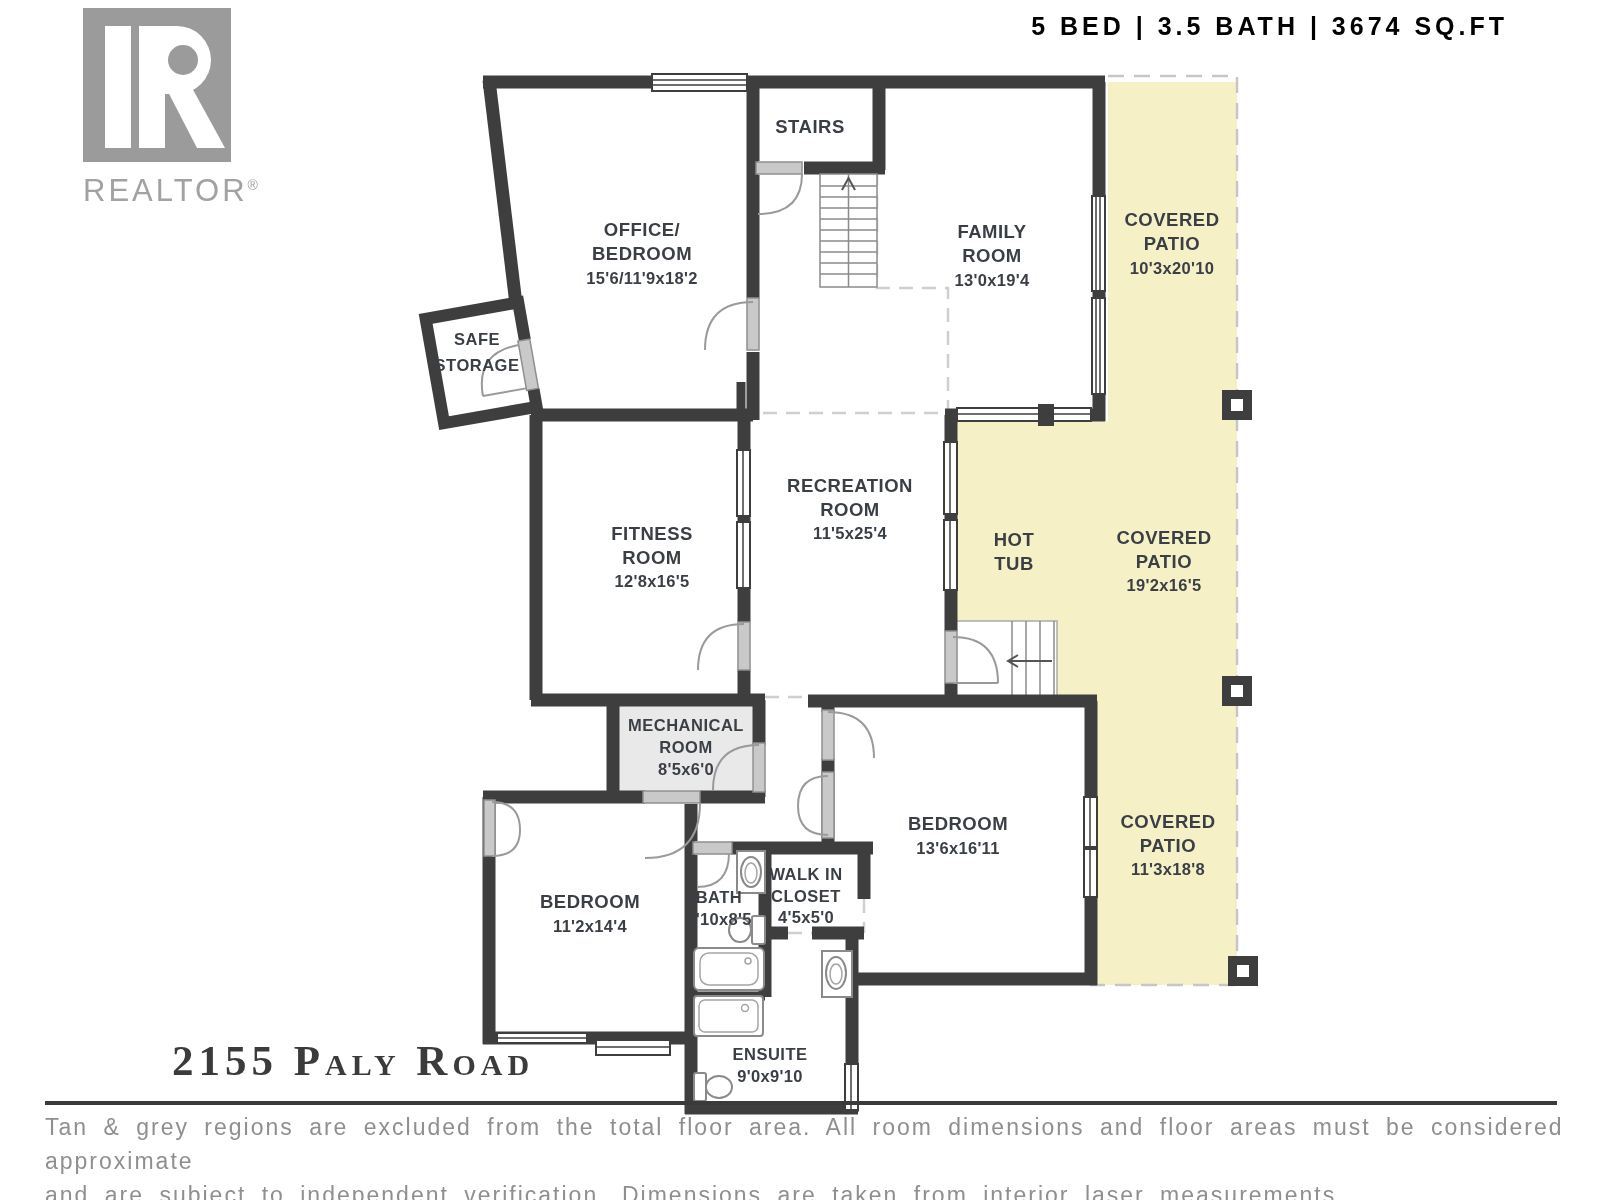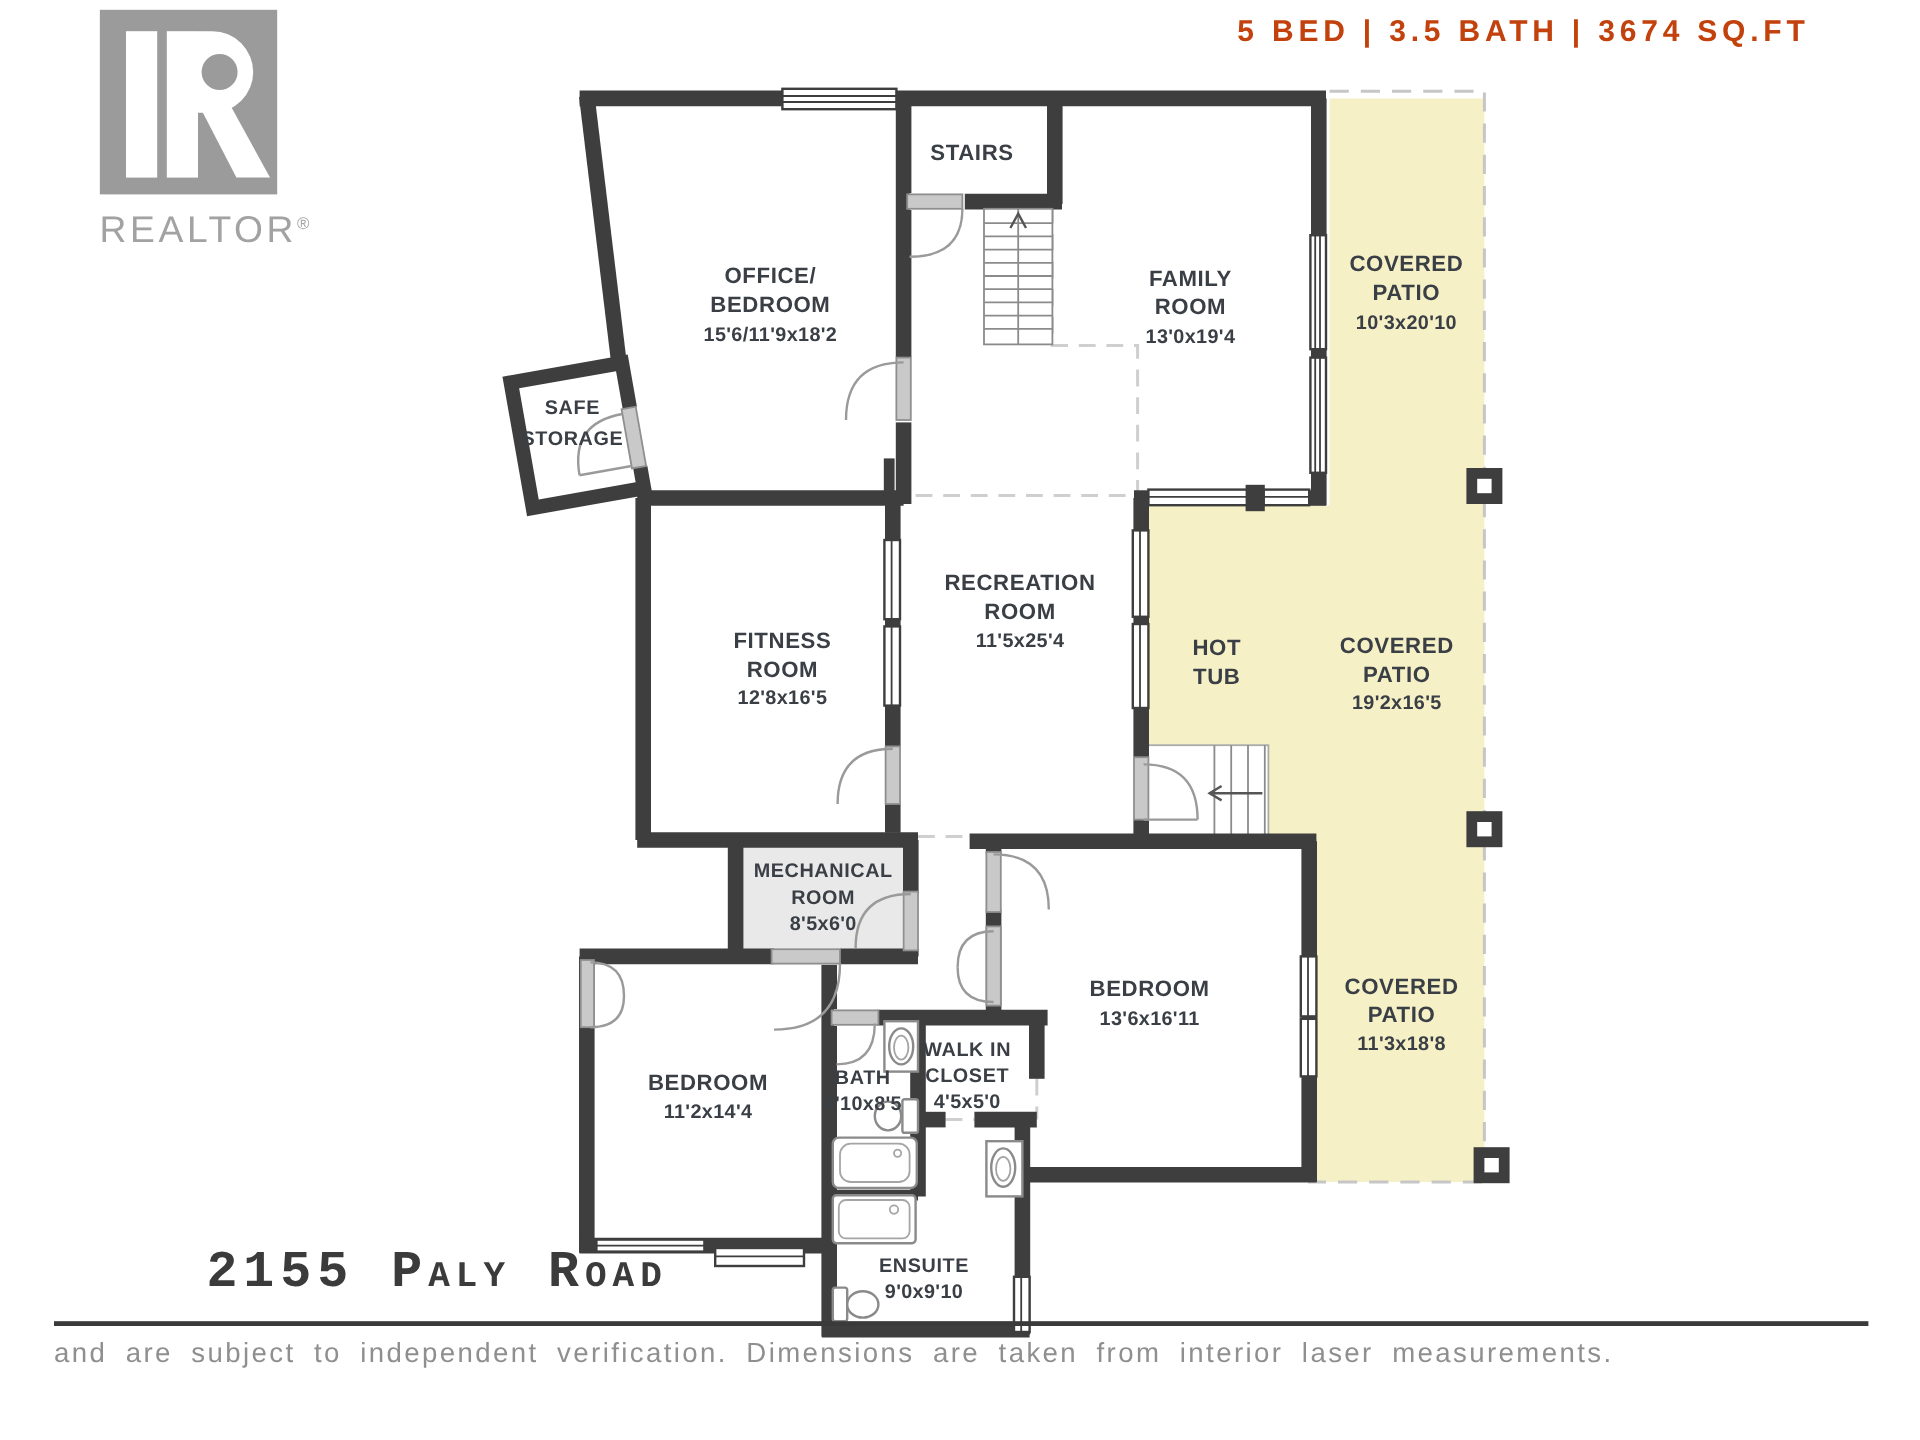--- a/index.html
+++ b/index.html
@@ -3,24 +3,24 @@
 <meta charset="utf-8">
 <style>
   html,body{margin:0;padding:0;background:#fff;}
   .page{position:relative;width:1600px;height:1200px;background:#ffffff;overflow:hidden;
         font-family:"Liberation Sans",sans-serif;}
   
   .logo{position:absolute;left:40px;top:8px;width:170px;padding-left:43px;}
   .logo-text{margin-top:4px;font-size:31px;letter-spacing:3px;color:#a2a2a2;font-weight:400;}
   .logo-text sup{font-size:14px;}
   
-  .hdr{position:absolute;top:10px;right:92px;text-align:right;color:#c2410c;
+  .hdr{position:absolute;top:10px;right:92px;text-align:right;color:#000000;
        font-weight:700;font-size:25px;letter-spacing:4px;line-height:33px;}
   
-  .addr{position:absolute;left:172px;top:1036px;font-family:Liberation Mono, monospace;
+  .addr{position:absolute;left:172px;top:1036px;font-family:Liberation Serif, serif;
         font-weight:700;font-size:43px;letter-spacing:5px;color:#3b3b3b;
         font-variant-caps:small-caps;}
   .rule{position:absolute;left:45px;top:1101px;width:1512px;height:4px;background:#3a3a3a;}
   .disc{position:absolute;left:45px;top:1110px;color:#8f8f8f;font-size:23px;
         line-height:34px;letter-spacing:2px;word-spacing:7px;}
   
   .plan{position:absolute;left:0;top:0;}
   .wall{stroke:#3e3e3e;stroke-width:13;fill:none;stroke-linecap:butt;}
   .wallthin{stroke:#3e3e3e;stroke-width:9;fill:none;}
   .win{fill:#ffffff;stroke:#3e3e3e;stroke-width:2;}
@@ -342,16 +342,17 @@
 
       <text class="rname rsmall" x="770" y="1060">ENSUITE</text>
       <text class="rdim" x="770" y="1082">9'0x9'10</text>
     </g>
   </svg>
 
   <div class="addr">2155 Paly Road</div>
 
   <div class="rule"></div>
   <div class="disc">
+    <div>Tan &amp; grey regions are excluded from the total floor area. All room dimensions and floor areas must be considered approximate</div>
     <div>and are subject to independent verification. Dimensions are taken from interior laser measurements.</div>
   </div>
 
 </div>
 
 </body></html>

